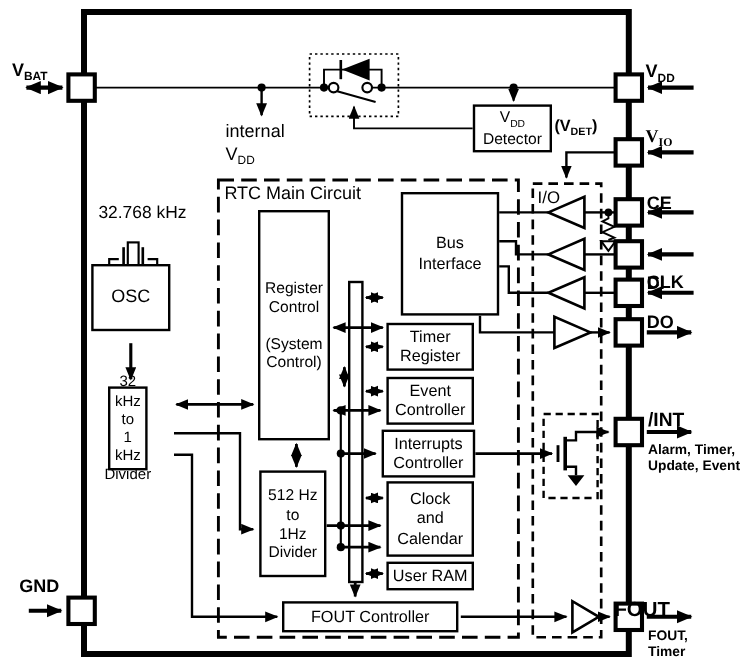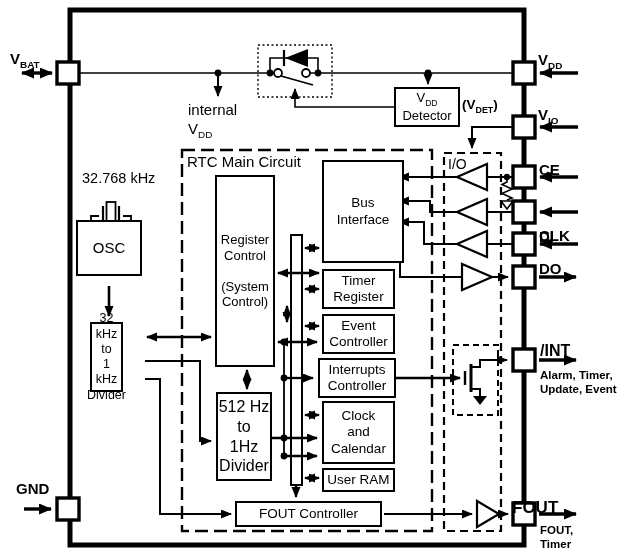--- a/index.html
+++ b/index.html
@@ -174,40 +174,40 @@
   <div>OSC</div>
 </div>
 
 <div class="box" style="left:90px;top:322px;width:33px;height:70px;font-size:12.5px;">
   <div>32 kHz</div>
   <div>to</div>
   <div>1 kHz</div>
   <div>Divider</div>
 </div>
 
-<div class="box" style="left:216px;top:392px;width:56px;height:89px;font-size:16px;">
+<div class="box" style="left:216px;top:392px;width:56px;height:89px;font-size:13px;">
   <div>512 Hz</div>
   <div>to</div>
   <div>1Hz</div>
   <div>Divider</div>
 </div>
 
 <div class="box" style="left:215px;top:175px;width:60px;height:192px;font-size:13px;">
   <div>Register</div>
   <div>Control</div>
   <div class="gap">(System</div>
   <div>Control)</div>
 </div>
 
 <div class="box" style="left:394px;top:87px;width:66px;height:40px;font-size:13px;">
   <div><span>V</span><sub class="ss">DD</sub></div>
   <div>Detector</div>
 </div>
 
-<div class="box" style="left:322px;top:160px;width:82px;height:103px;font-size:13.5px;">
+<div class="box" style="left:334px;top:160px;width:82px;height:103px;font-size:13.5px;">
   <div>Bus</div>
   <div>Interface</div>
 </div>
 
 <div class="box" style="left:322px;top:269px;width:73px;height:40px;font-size:13.5px;">
   <div>Timer</div>
   <div>Register</div>
 </div>
 
 <div class="box" style="left:322px;top:314px;width:73px;height:40px;font-size:13.5px;">
@@ -230,21 +230,21 @@
   <div>User RAM</div>
 </div>
 
 <div class="box" style="left:235px;top:501px;width:147px;height:26px;font-size:13.5px;">
   <div>FOUT Controller</div>
 </div>
 
 <div class="lbl b" style="left:10px;top:50px;font-size:15px;"><span>V</span><sub class="ss">BAT</sub></div>
 <div class="lbl b" style="left:16px;top:480px;font-size:15px;">GND</div>
 <div class="lbl b" style="left:538px;top:51px;font-size:15px;"><span>V</span><sub class="ss">DD</sub></div>
-<div class="lbl b" style="left:538px;top:106px;font-size:15px;"><span>V</span><sub class="ss">IO</sub></div>
+<div class="lbl b" style="left:538px;top:106px;font-size:15px;font-family:Liberation Serif, serif;"><span>V</span><sub class="ss">IO</sub></div>
 <div class="lbl b" style="left:539px;top:161px;font-size:15px;">CE</div>
 <div class="lbl b" style="left:539px;top:196px;font-size:15px;margin-top:31px;">CLK</div>
 <div class="lbl b" style="left:539px;top:228px;font-size:15px;">DI</div>
 <div class="lbl b" style="left:539px;top:260px;font-size:15px;">DO</div>
 <div class="lbl b" style="left:540px;top:342px;font-size:16px;">/INT</div>
 <div class="lbl note" style="left:540px;top:368px;">
   <div>Alarm, Timer,</div>
   <div>Update, Event</div>
 </div>
 <div class="lbl b" style="left:512px;top:478px;font-size:17px;margin-top:20px;">FOUT</div>

